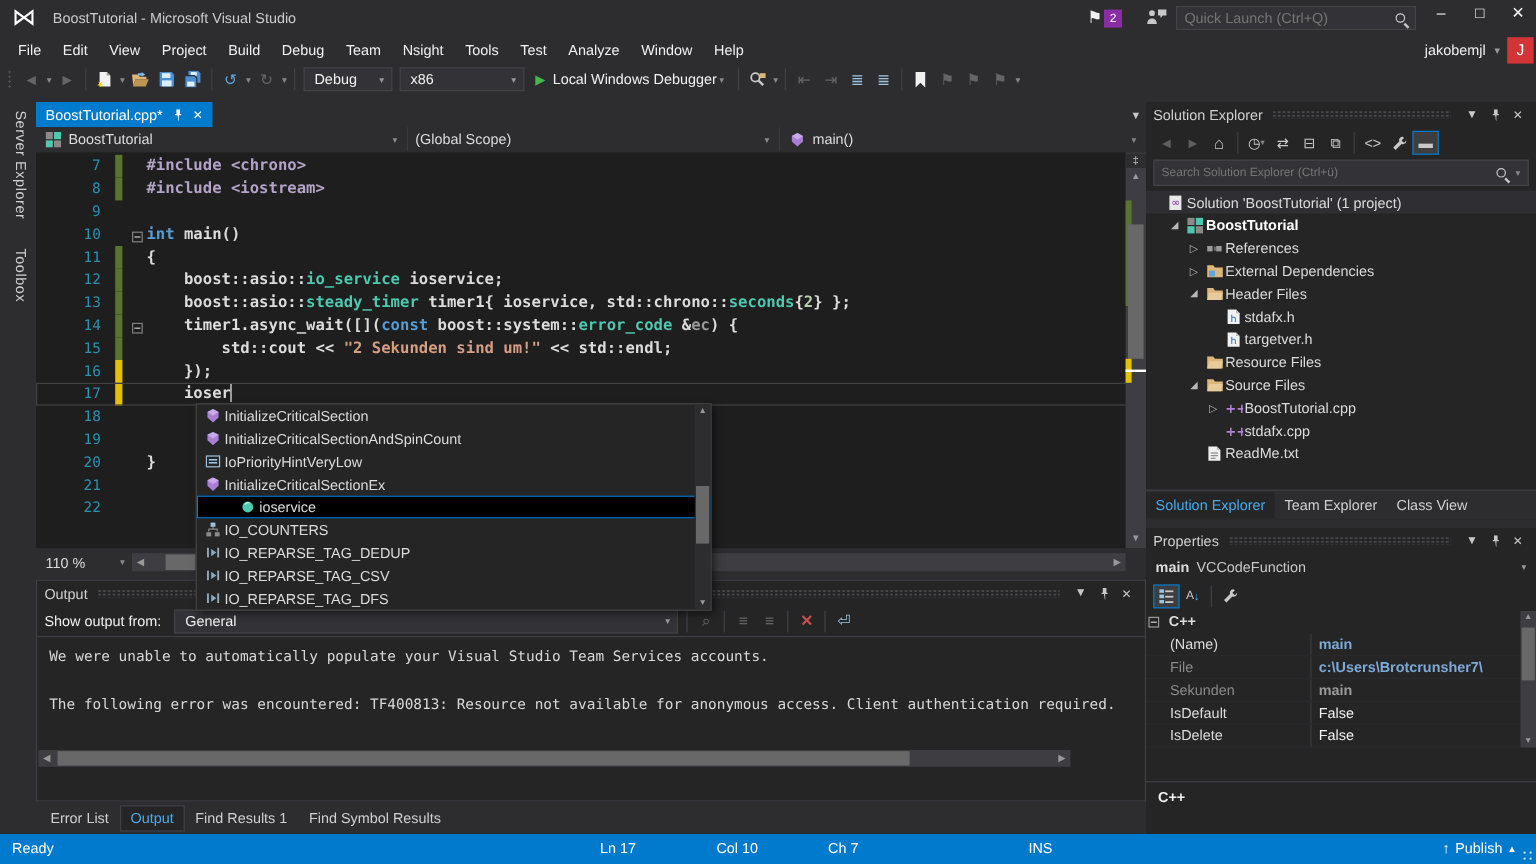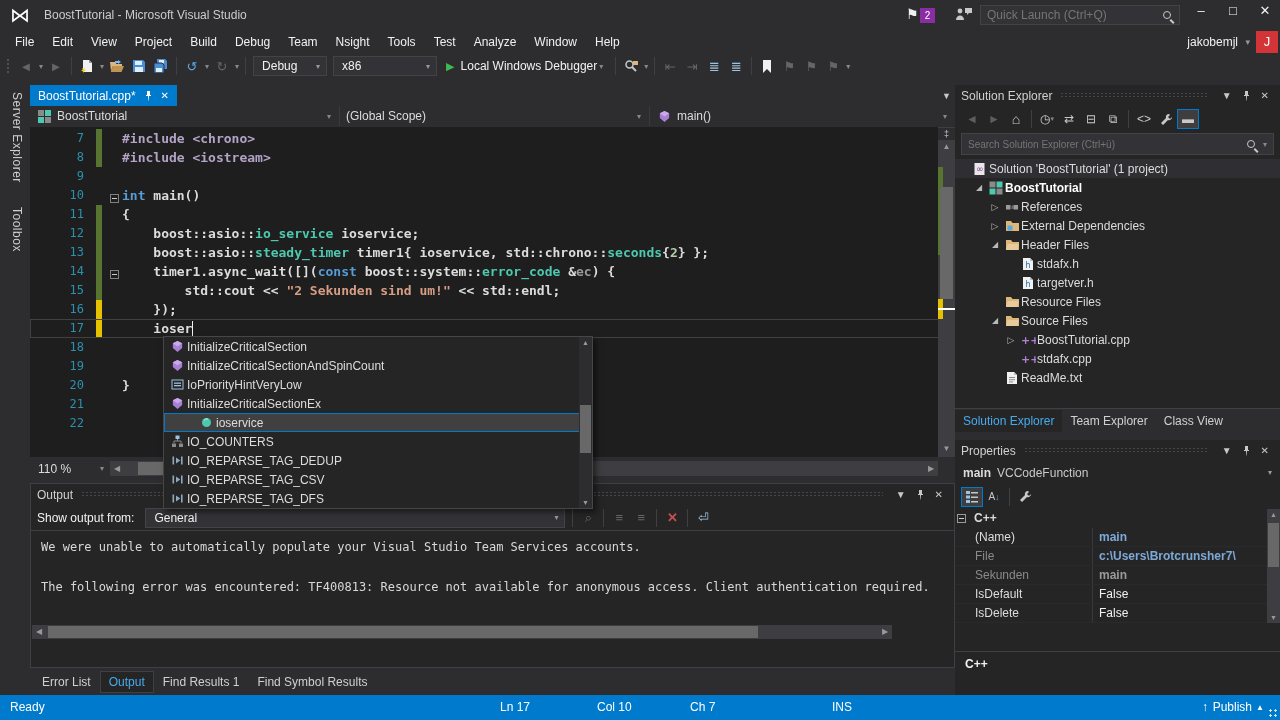--- a/index.html
+++ b/index.html
@@ -136,21 +136,21 @@
   .prow.cat .pname { border-right:none; padding-left:18px; width:auto; }
   .val-blue { color:#7da9d6; font-weight:bold; } .val-gray { color:#9a9a9a; font-weight:bold; } .val-bold { color:#f1f1f1; font-weight:normal; }
   .pg-scroll { position:absolute; right:0; top:0; width:13px; height:114px; background:#3e3e42; }
   .pg-thumb { position:absolute; left:1px; top:14px; width:11px; height:44px; background:#686868; }
   .props-desc { height:44px; border-top:1px solid #3f3f46; padding:5px 10px; font-weight:bold; color:#f1f1f1; }
 
   
   .isense { position:absolute; left:163px; top:336px; width:430px; height:173px; background:#252526; border:1px solid #464646; box-shadow:3px 3px 6px rgba(0,0,0,.5); z-index:50; }
   .is-row { height:19px; display:flex; align-items:center; font-size:12px; color:#dcdcdc; padding-left:3px; }
   .is-row .iico { width:20px; display:flex; justify-content:center; flex:none; }
-  .is-row.sel { outline:1px solid #007acc; outline-offset:-1px; background:#404040;padding-left:32px; }
+  .is-row.sel { outline:1px solid #007acc; outline-offset:-1px; background:#000000;padding-left:32px; }
   .is-scroll { position:absolute; right:0; top:0; width:13px; height:100%; background:#2d2d30; }
   .is-arrow { position:absolute; left:0; width:13px; height:11px; color:#999; font-size:7px; text-align:center; line-height:11px; }
   .is-thumb { position:absolute; left:1px; top:68px; width:11px; height:48px; background:#686868; }
 
   
   .statusbar { position:absolute; left:0; bottom:0; width:1280px; height:25px; background:#007acc; color:#ffffff; font-size:12px; }
   .sb-item { position:absolute; top:0; line-height:25px; }
   .sb-grip { position:absolute; right:2px; bottom:2px; width:10px; height:10px; background-image:radial-gradient(#cde6f7 1.2px, transparent 1.2px); background-size:5px 5px; }
 
   svg { display:block; }
@@ -850,19 +850,19 @@
         </span>
         <span>IO_REPARSE_TAG_DFS</span>
       </div>
     </div>
 
   <div class="statusbar">
     <span class="sb-item" style="left:10px;">Ready</span>
     <span class="sb-item" style="left:500px;">Ln 17</span>
     <span class="sb-item" style="left:597px;">Col 10</span>
     <span class="sb-item" style="left:690px;">Ch 7</span>
-    <span class="sb-item" style="left:832px;">INS</span>
+    <span class="sb-item" style="left:857px;">INS</span>
     <span class="sb-item" style="right:72px;">↑</span>
     <span class="sb-item" style="right:28px;">Publish</span>
     <span class="sb-item" style="right:16px; font-size:8px;">▲</span>
     <span class="sb-grip"></span>
   </div>
 </div>
 
 </body></html>

